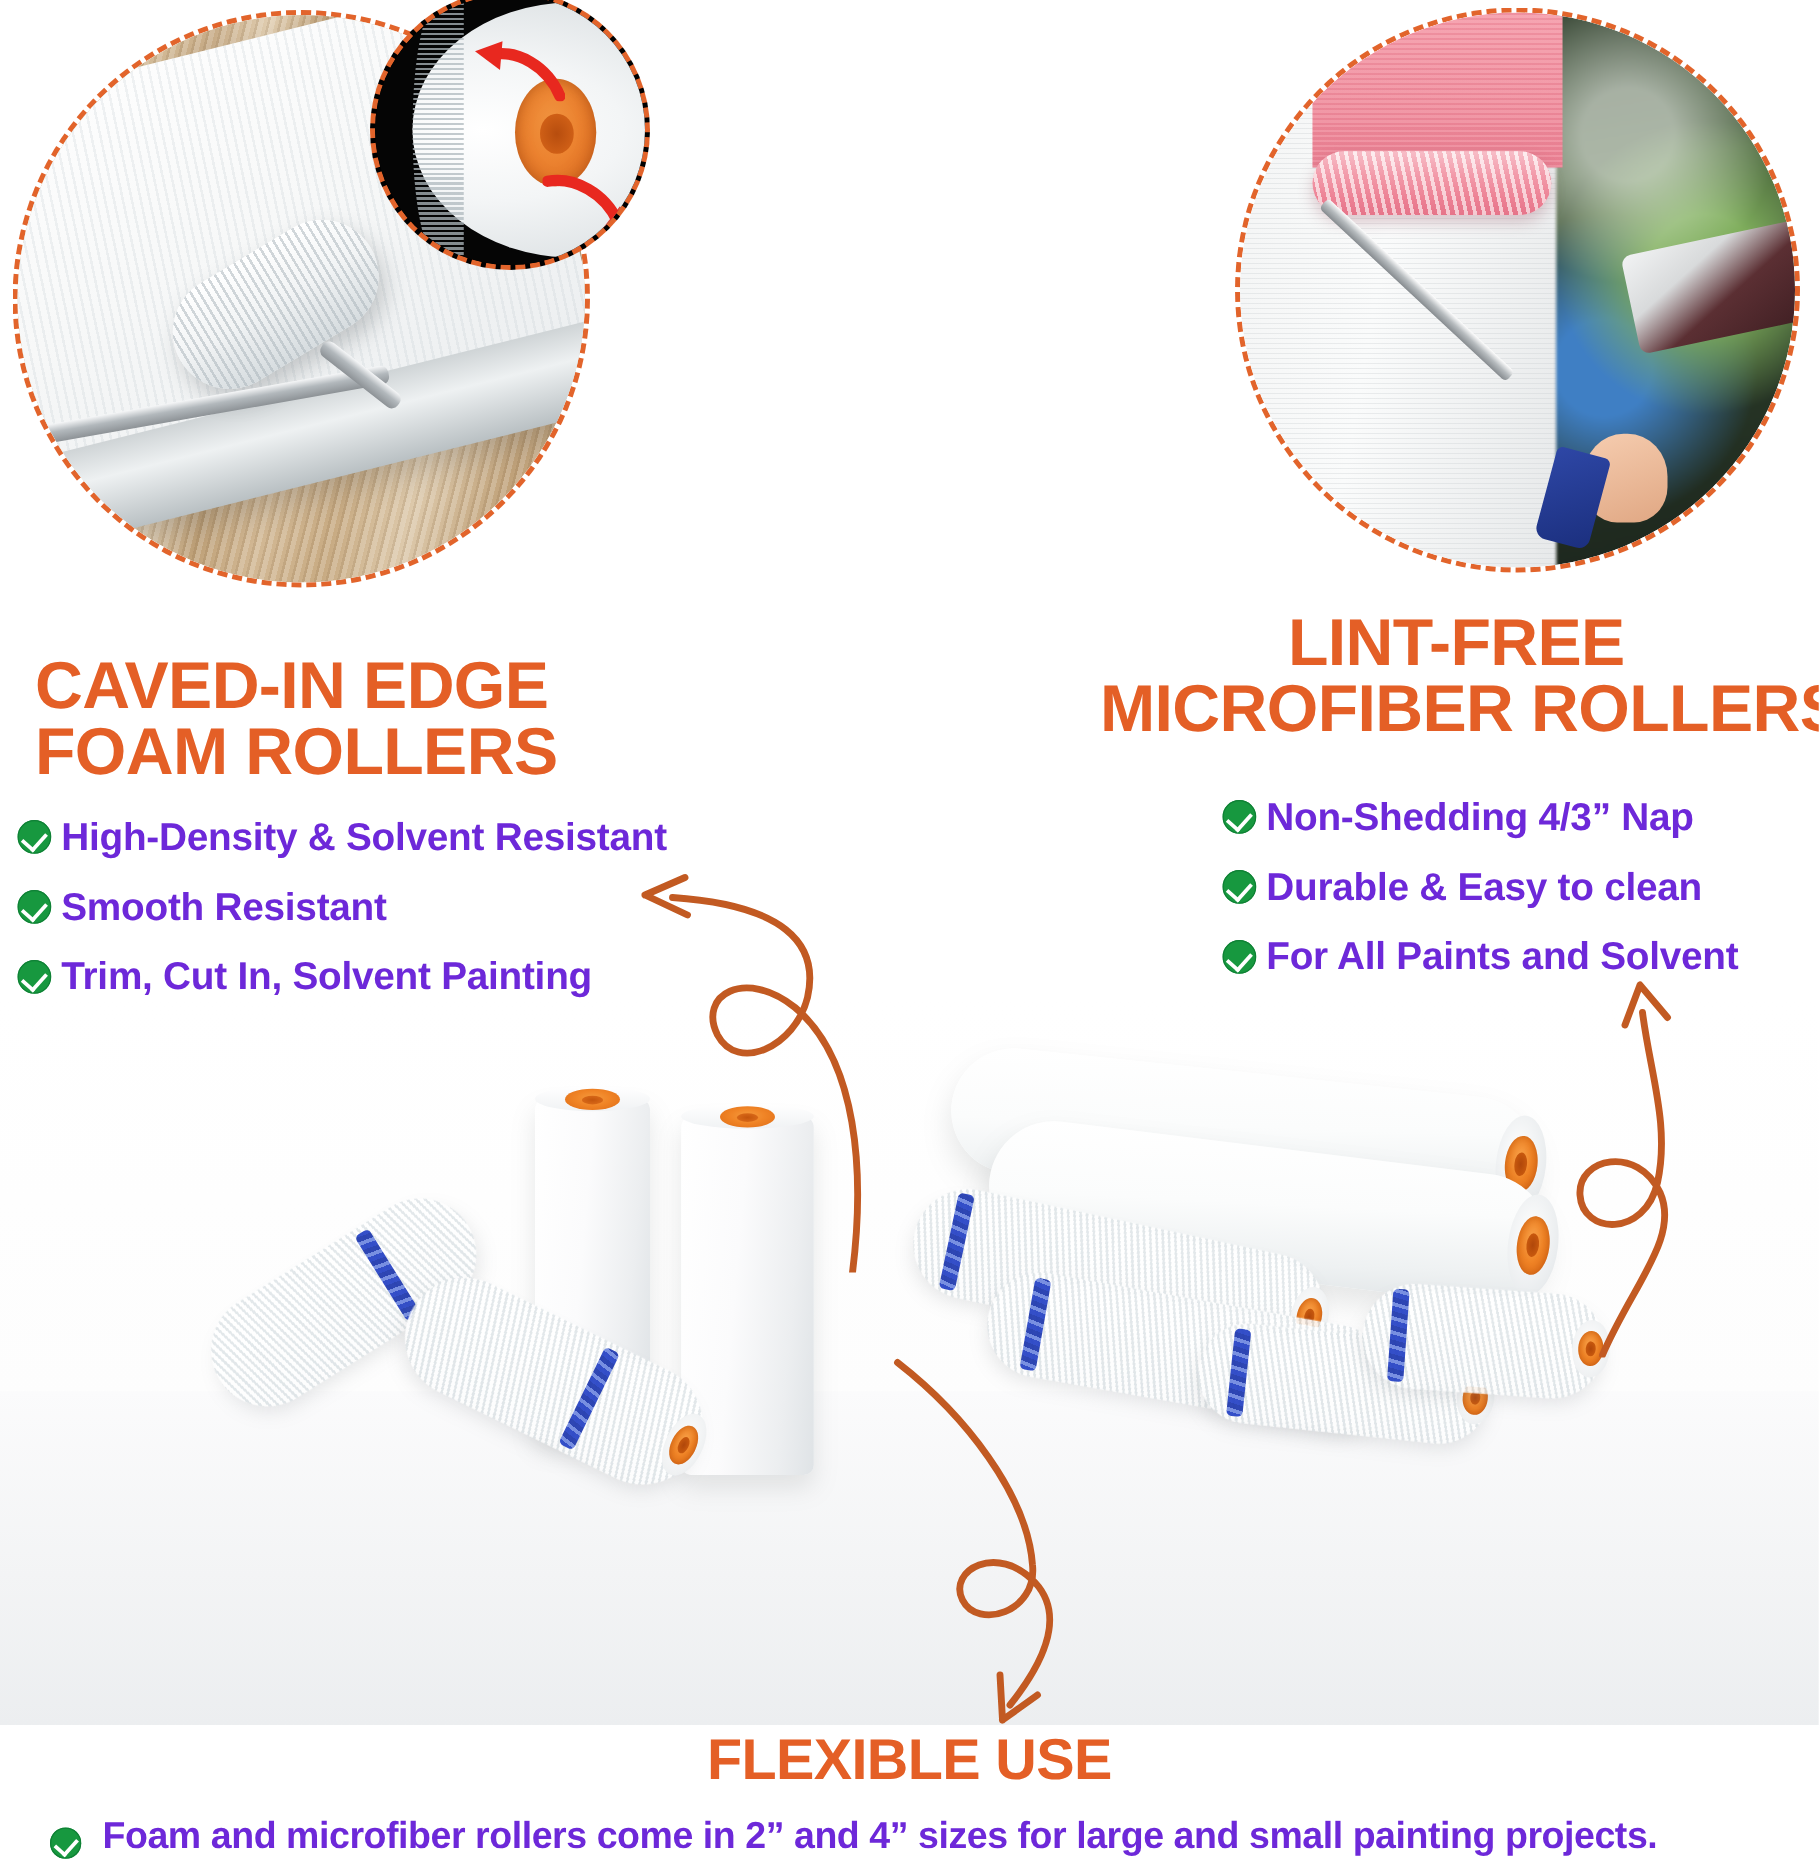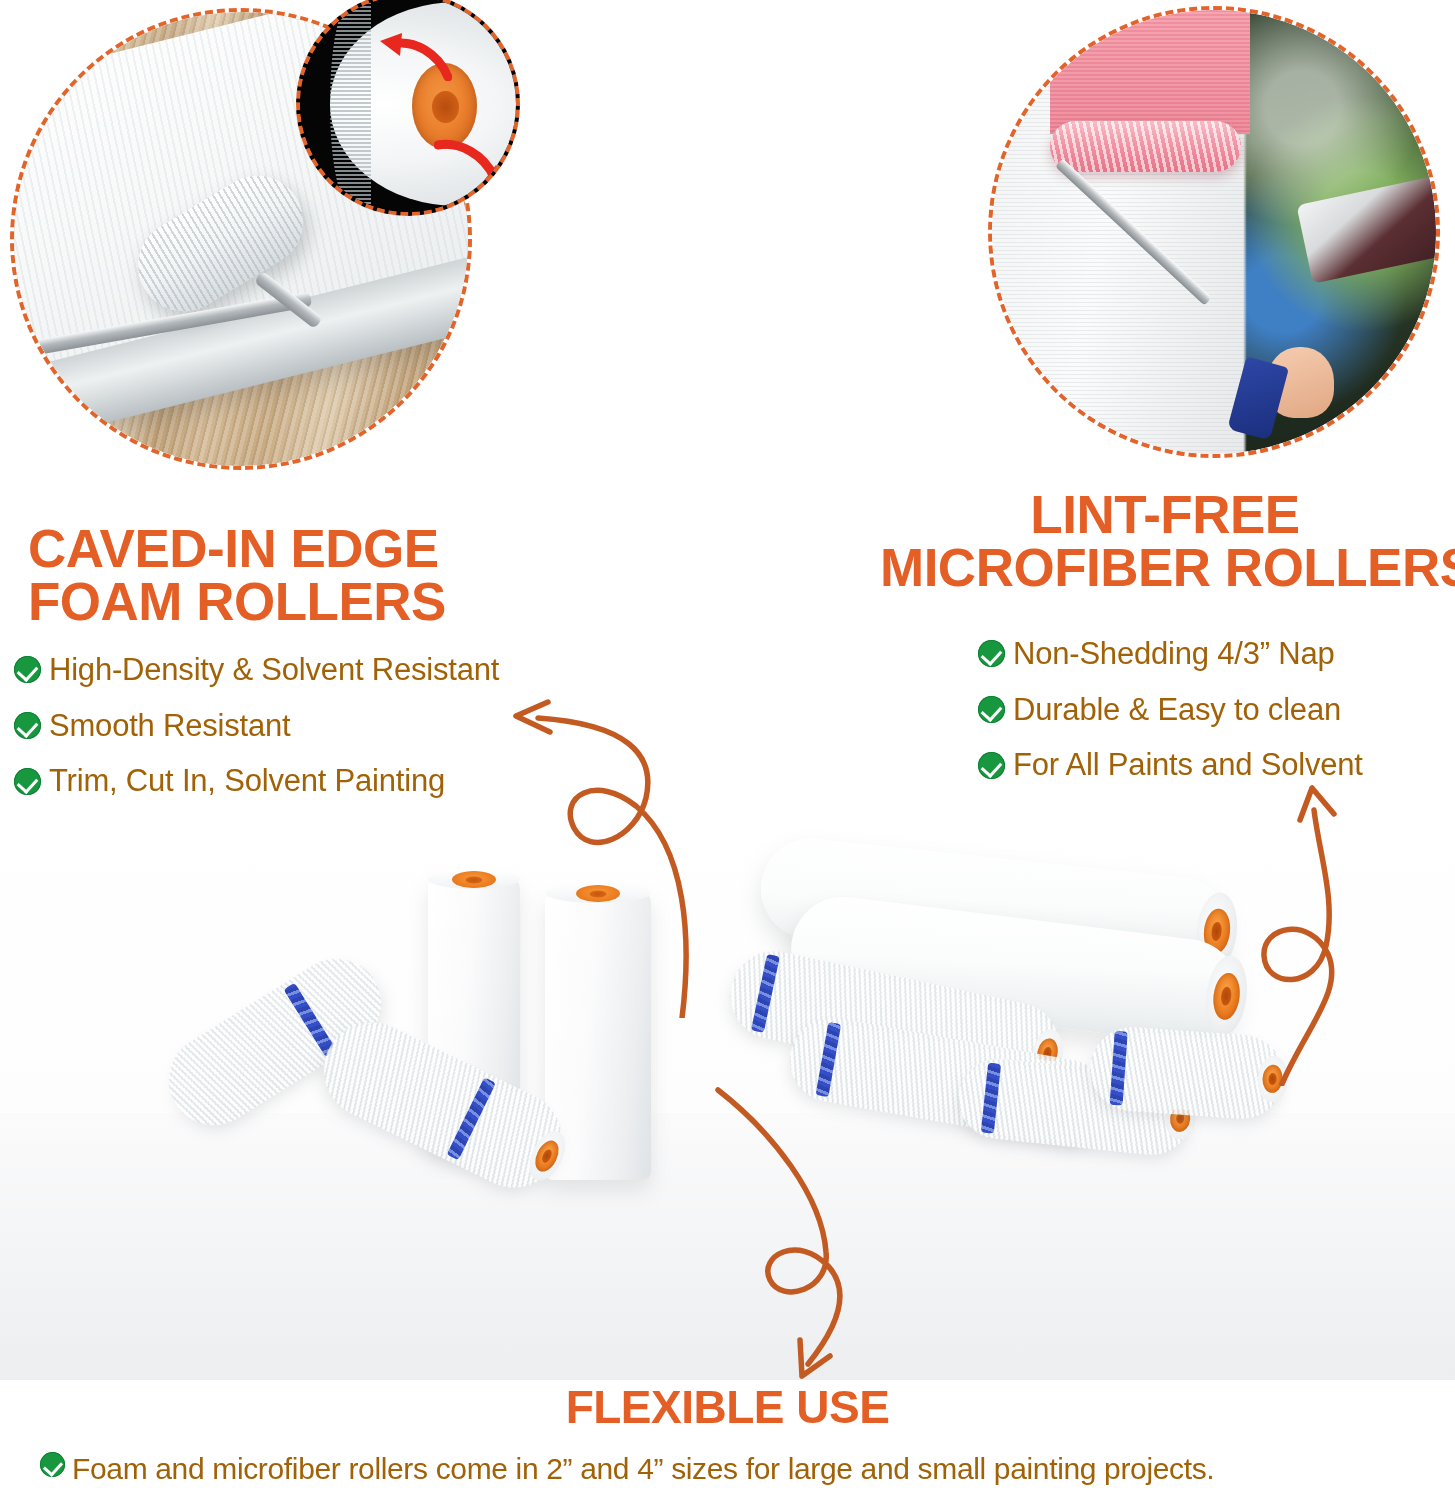--- a/index.html
+++ b/index.html
@@ -180,40 +180,40 @@
 
   
   .bullets{ position:absolute; }
   #bullets-left{ left:14px; top:652px; width:620px; }
   #bullets-right{ left:978px; top:636px; width:470px; }
   .bullet{
     display:flex; align-items:center; gap:8px;
     margin-bottom:20px;
   }
   .bullet-text{
-    font-size:31px; color:#a16207; font-weight:400;
+    font-size:31px; color:#6d28d9; font-weight:700;
     line-height:1.15; white-space:nowrap;
     letter-spacing:-0.2px;
   }
   .check{
     flex:0 0 auto; width:27px; height:27px; border-radius:50%;
     background:#17983F; position:relative;
     box-shadow:inset 0 0 0 1px #0f8035;
   }
   .check::after{
     content:""; position:absolute;
     left:7px; top:6px; width:10px; height:15px;
     border:3.2px solid #fff; border-top:0; border-left:0;
     transform:rotate(42deg);
   }
 
   
   #bullet-bottom{
     position:absolute; left:40px; top:1452px; width:1400px;
-    display:flex; align-items:flex-start; gap:7px;
+    display:flex; align-items:flex-end; gap:17px;
   }
   #bullet-bottom .bullet-text{ font-size:30px; letter-spacing:-0.35px; }
   #bullet-bottom .check{ width:25px; height:25px; }
   #bullet-bottom .check::after{ left:6.5px; top:5.5px; width:9px; height:14px; border-width:3px; }
 
   
   #product-photo{
     position:absolute; left:0px; top:800px; width:1455px; height:580px;
     background:linear-gradient(180deg,#ffffff 0%,#fdfdfd 55%,#f6f7f8 100%);
   }

